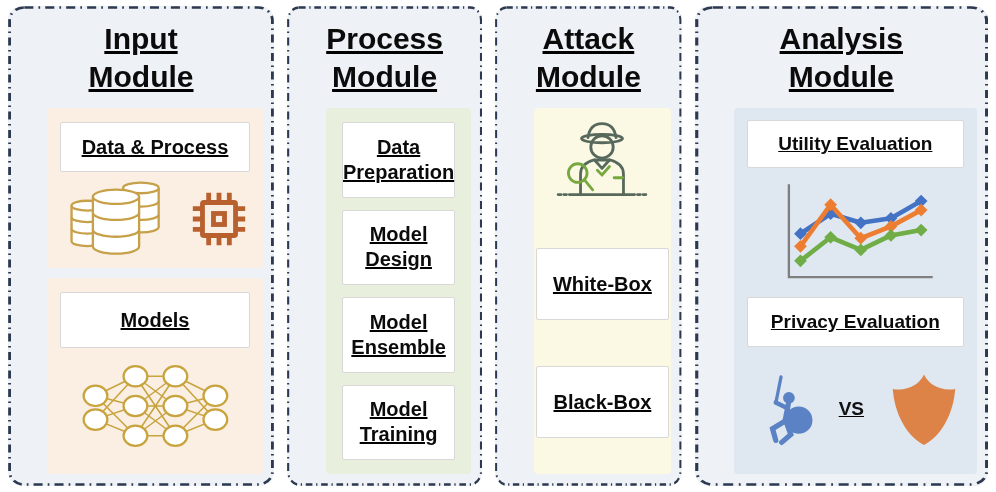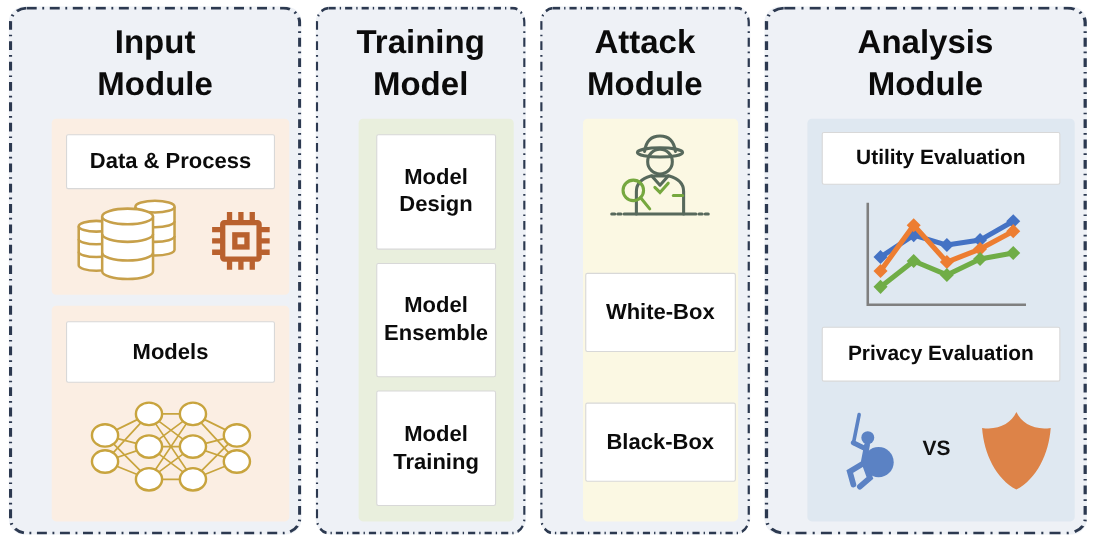--- a/index.html
+++ b/index.html
@@ -1,19 +1,19 @@
 <!DOCTYPE html>
 <html><head>
 <meta charset="utf-8">
 <style>
   html,body { margin:0; padding:0; background:#ffffff; }
   body { width:996px; height:492px; font-family:"Liberation Sans", sans-serif; }
   .canvas { box-sizing:border-box; width:996px; height:492px; display:flex; gap:13px; padding:6px 8px; background:#ffffff; }
   .module { position:relative; flex:1 1 0; box-sizing:border-box; background:#eef1f6; border-radius:14px;
-            display:flex; flex-direction:column; padding:4px 11px 12px; }
+            display:flex; flex-direction:column; padding:4px 11px 12px;text-decoration:underline; }
   .dash-border { position:absolute; left:0; top:0; width:100%; height:100%; pointer-events:none; }
   .module-title { font-weight:bold; font-size:30px; line-height:1.27; color:#0b0b0b; text-align:center;
                   max-width:160px; margin:10px auto 12px; height:76px; }
   .panel { box-sizing:border-box; border-radius:4px; display:flex; flex-direction:column;margin-left:28px; }
   .panel-peach { background:#fbeee3; }
   .panel-green { background:#e9efdd; }
   .panel-cream { background:#fbf8e3; }
   .panel-blue  { background:#dfe8f1; }
 
   .label-box { background:#ffffff; border:1px solid #d8d8d8; border-radius:2px;
@@ -117,23 +117,26 @@
           </g>
         </svg>
       </div>
     </div>
   </section>
 
   <section class="module">
     <svg class="dash-border" viewBox="0 0 235 480" preserveAspectRatio="none">
       <rect x="1.4" y="1.4" width="232.2" height="477.2" rx="13" fill="none" stroke="#2c3950" stroke-width="2.5" stroke-dasharray="8 4.5 1.5 4.5"></rect>
     </svg>
-    <h2 class="module-title">Training Model</h2>
+    <h2 class="module-title">Process Module</h2>
 
     <div class="panel panel-green panel-training">
+      <div class="label-box step-box">
+        <span>Data Preparation</span>
+      </div>
       <div class="label-box step-box">
         <span>Model Design</span>
       </div>
       <div class="label-box step-box">
         <span>Model Ensemble</span>
       </div>
       <div class="label-box step-box">
         <span>Model Training</span>
       </div>
     </div>

